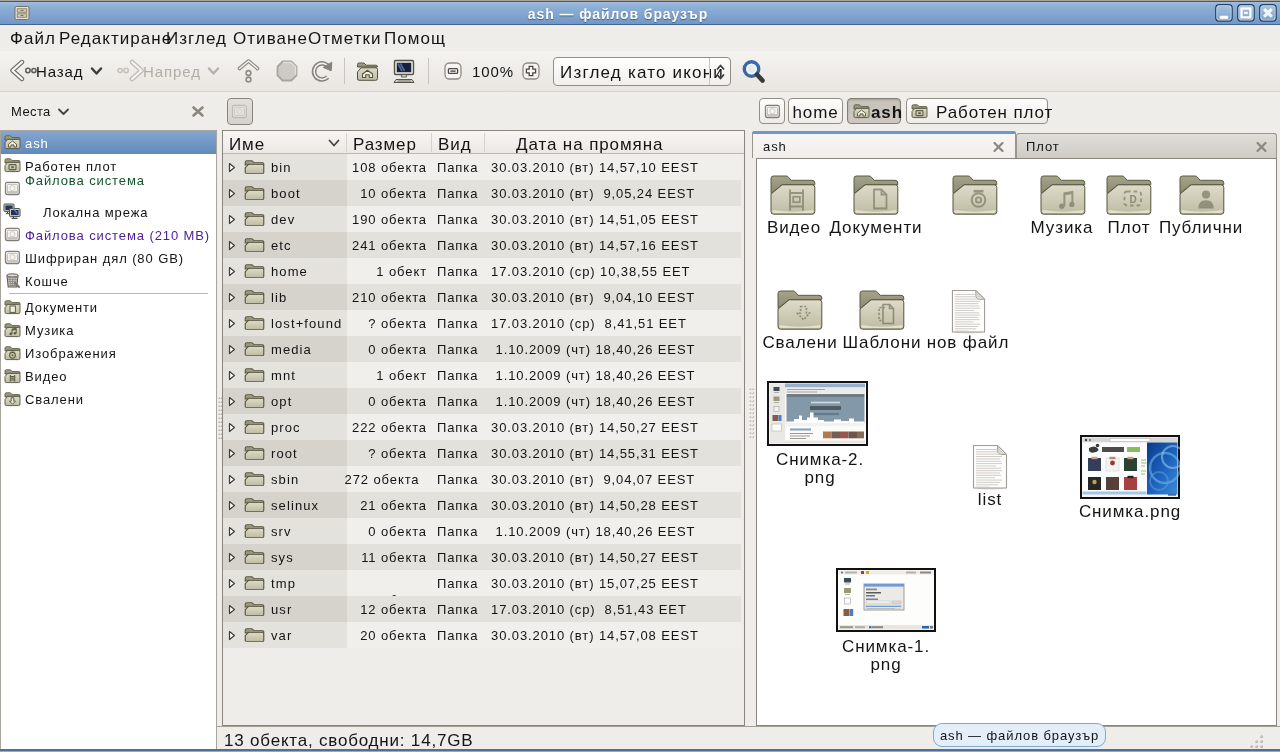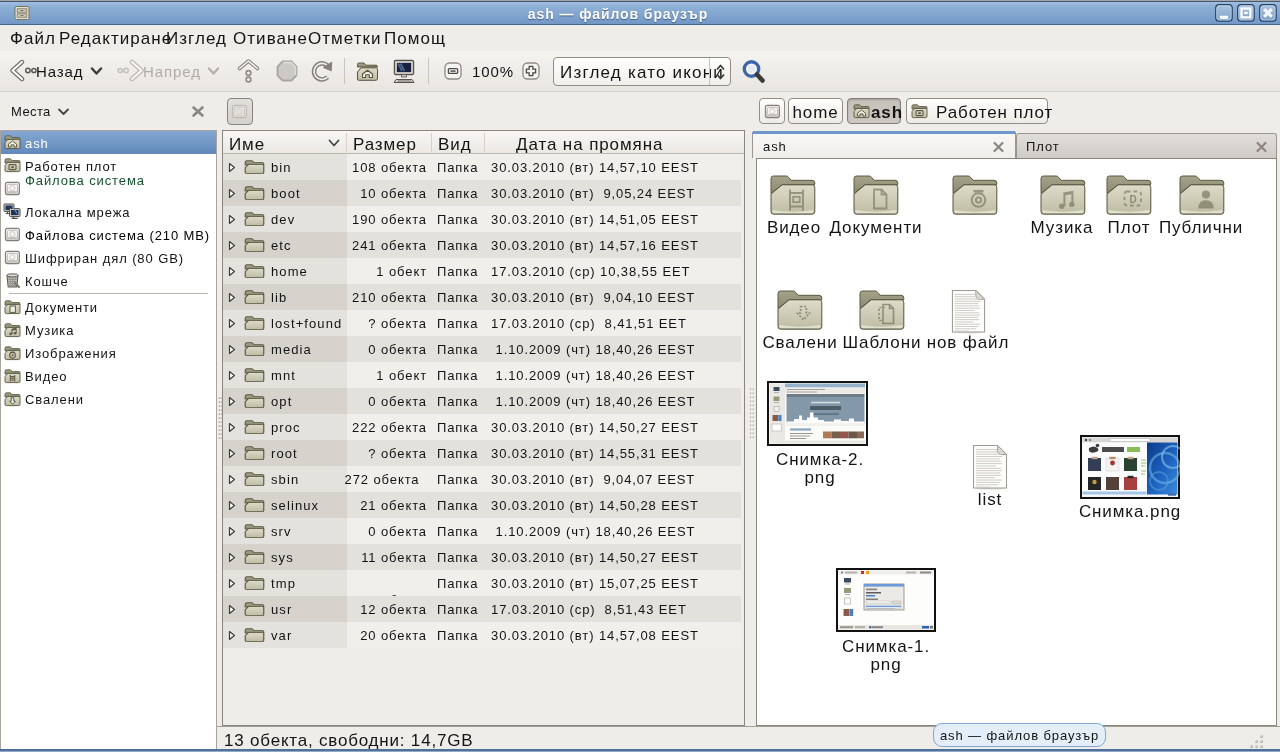--- a/index.html
+++ b/index.html
@@ -185,28 +185,28 @@
     <div class="a" style="left:25px;top:174px;color:#14532d">Файлова система</div>
     <svg style="left:3px;top:203.0px" width="18" height="17" viewBox="0 0 18 17">
       <rect x="1" y="1" width="10" height="7.6" rx=".8" fill="#dad7d1" stroke="#4a4a46" stroke-width="1"></rect>
       <rect x="2.4" y="2.4" width="7.2" height="4.8" fill="#20355c"></rect>
       <path d="M4.5 9 L4.5 10.4 M2.8 10.6 L8.2 10.6" stroke="#4a4a46" stroke-width="1"></path>
       <rect x="6.6" y="5.6" width="10.4" height="8" rx=".8" fill="#dad7d1" stroke="#4a4a46" stroke-width="1"></rect>
       <rect x="8" y="7" width="7.6" height="5.2" fill="#20355c"></rect>
       <path d="M10.4 5 L14.2 10.5" stroke="#6e8fc0" stroke-width="1.3" opacity=".9"></path>
       <path d="M10.5 13.8 L10.5 15.2 M8.6 15.4 L14.6 15.4" stroke="#4a4a46" stroke-width="1.1"></path>
     </svg>
-    <div class="a" style="left:25px;top:205.5px;color:#141414">Локална мрежа</div>
+    <div class="a" style="left:43px;top:205.5px;color:#141414">Локална мрежа</div>
     <svg style="left:4px;top:226.0px" width="17" height="17" viewBox="0 0 17 17">
       <rect x="1.4" y="2.4" width="14" height="12.2" rx="2" fill="url(#drvg)" stroke="#827e77" stroke-width="1.1"></rect>
       <rect x="3.3" y="4.3" width="10.2" height="8.4" rx="1.2" fill="#f6f5f3" stroke="#b5b2ab" stroke-width=".9"></rect>
       <circle cx="8.4" cy="8.2" r="2.6" fill="none" stroke="#c9c6c0" stroke-width=".9"></circle>
       <path d="M3.8 11.6 L13 11.6" stroke="#b5b2ab" stroke-width=".8"></path>
     </svg>
-    <div class="a" style="left:25px;top:228.5px;color:#000000">Файлова система (210 MB)</div>
+    <div class="a" style="left:25px;top:228.5px;color:#4c1d95">Файлова система (210 MB)</div>
     <svg style="left:4px;top:249.0px" width="17" height="17" viewBox="0 0 17 17">
       <rect x="1.4" y="2.4" width="14" height="12.2" rx="2" fill="url(#drvg)" stroke="#827e77" stroke-width="1.1"></rect>
       <rect x="3.3" y="4.3" width="10.2" height="8.4" rx="1.2" fill="#f6f5f3" stroke="#b5b2ab" stroke-width=".9"></rect>
       <circle cx="8.4" cy="8.2" r="2.6" fill="none" stroke="#c9c6c0" stroke-width=".9"></circle>
       <path d="M3.8 11.6 L13 11.6" stroke="#b5b2ab" stroke-width=".8"></path>
     </svg>
     <div class="a" style="left:25px;top:251.5px;color:#141414">Шифриран дял (80 GB)</div>
     <svg style="left:4px;top:272.0px" width="17" height="17" viewBox="0 0 17 17">
       <path d="M3 3.6 L14 3.6 L12.8 15 L4.2 15 Z" fill="#c9c5be" stroke="#5f5b55" stroke-width="1.1"></path>
       <ellipse cx="8.5" cy="3.4" rx="5.6" ry="1.6" fill="#dedbd5" stroke="#5f5b55" stroke-width="1"></ellipse>

